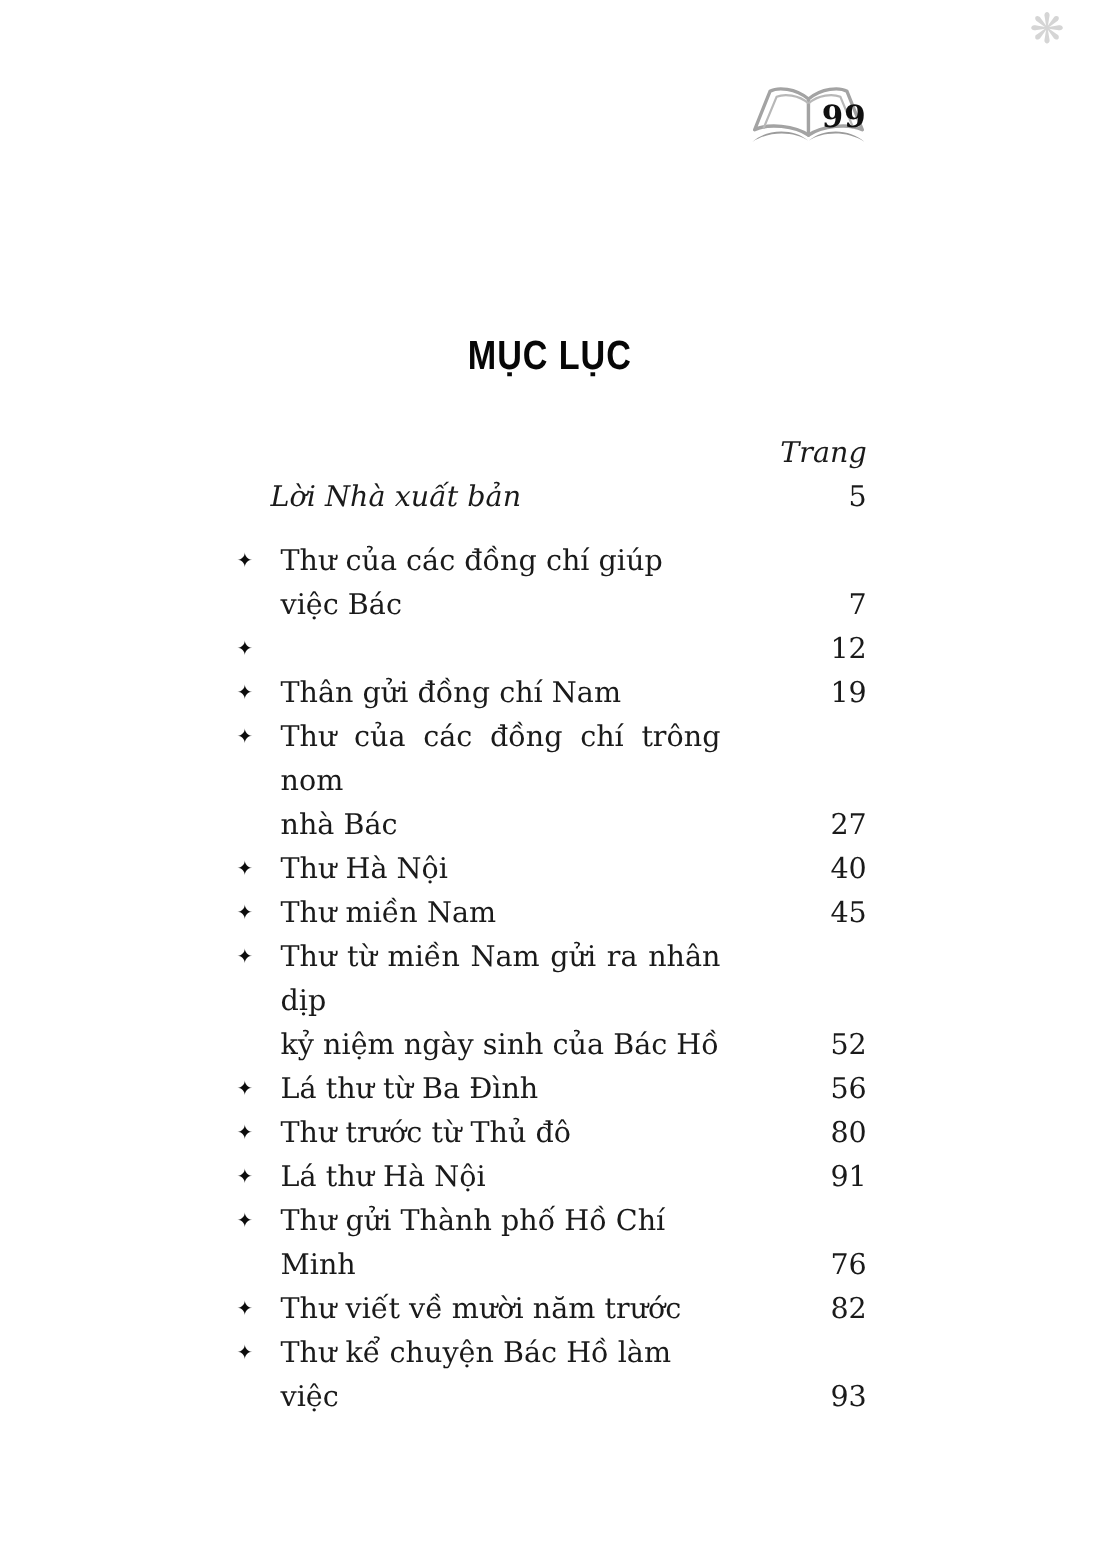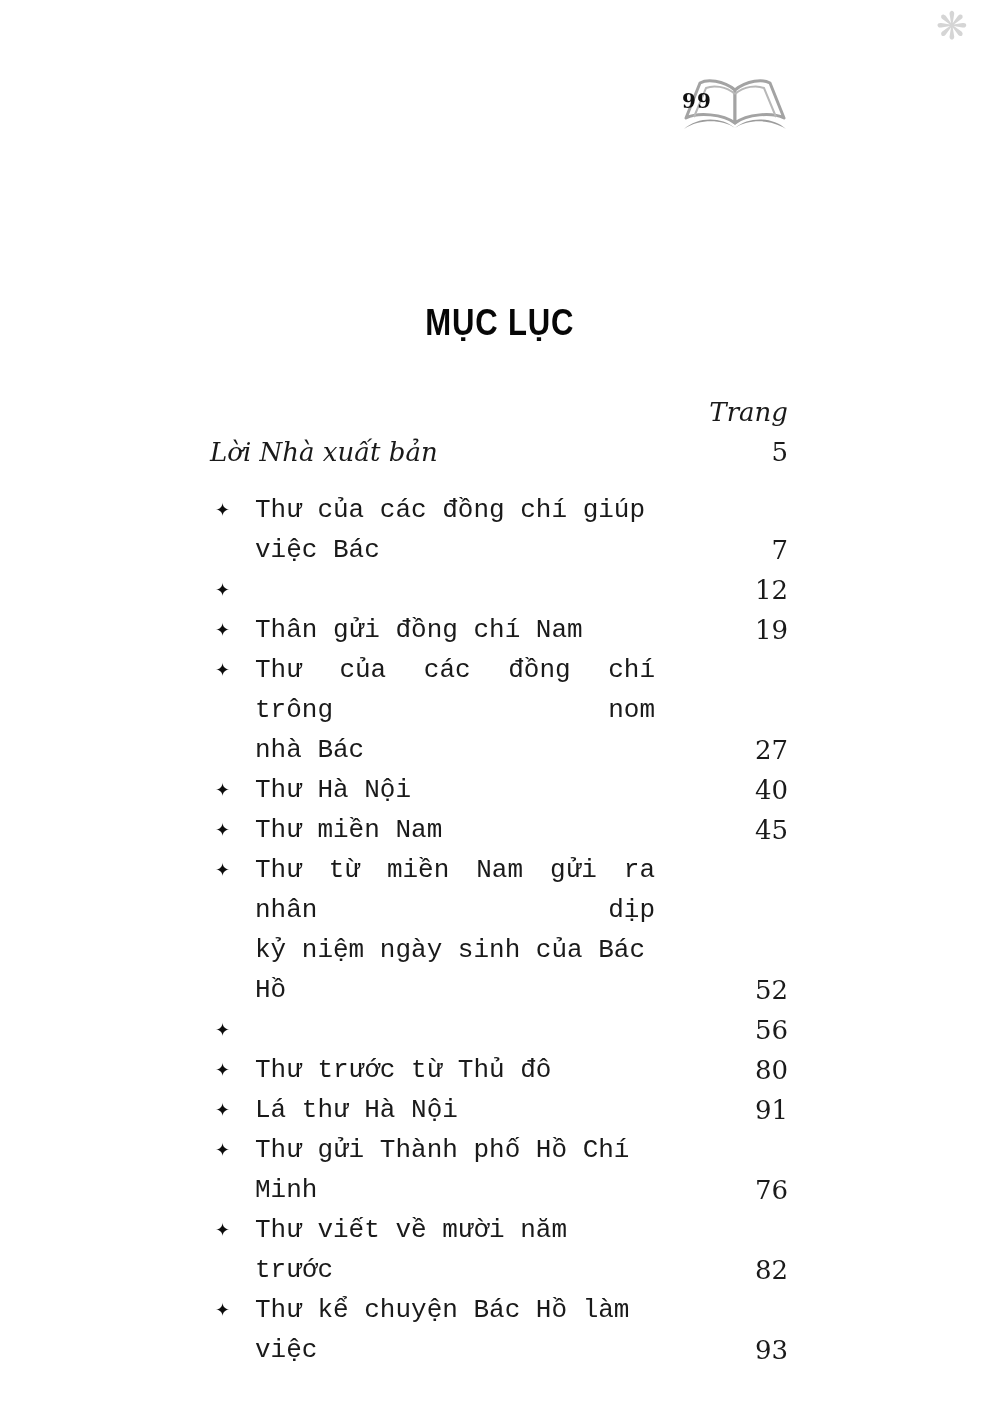--- a/index.html
+++ b/index.html
@@ -16,48 +16,48 @@
     font-family:"DejaVu Sans", sans-serif;
     font-size:38px; line-height:48px; color:#d5d5d5;
     user-select:none;
   }
 
   
   .book-badge { position:absolute; left:682px; top:78px; width:106px; height:54px; }
   .book-badge svg { position:absolute; inset:0; width:100%; height:100%; }
   .badge-num {
     position:absolute; left:0; top:11px; width:100%;
-    text-align:left; font-weight:bold; font-size:20px; color:#101010;
+    text-align:right; font-weight:bold; font-size:28px; color:#101010;
     letter-spacing:1px;
   }
 
   
   .page-title-wrap { position:absolute; left:0; top:300px; width:1000px; text-align:center; }
   .page-title {
     display:inline-block; margin:0;
     font-family:"Liberation Sans", sans-serif; font-weight:bold;
     font-size:37px; line-height:46px; letter-spacing:1px; color:#070707;
     transform:scaleX(0.84); transform-origin:center;
   }
 
   
   .toc { position:absolute; left:210px; top:392px; width:578px; font-size:26px; line-height:40px; }
   .trang-row { text-align:right; font-style:italic; }
-  .pub-row { display:flex; }
+  .pub-row { display:flex;margin-left:36px; }
   .pub-title { flex:1; font-style:italic; }
   .pub-page { text-align:right; }
 
   .toc-list { margin-top:18px; }
   .toc-row { display:flex; }
   .bullet {
     width:45px; flex:0 0 45px; padding-left:5px; box-sizing:border-box;
     font-family:"DejaVu Sans", sans-serif; font-size:18px; line-height:40px;
     color:#0c0c0c; align-self:flex-start;
   }
-  .row-text { width:400px; flex:0 0 400px;font-family:Liberation Mono, monospace; }
+  .row-text { width:400px; flex:0 0 400px; }
   .row-text .line { text-align:left; }
   .row-text .line.justified { text-align:justify; text-align-last:justify; }
   .row-page { flex:1; text-align:right; align-self:flex-end; }
 </style>
 </head>
 <body>
 
 <div class="page">
 
   <span class="corner-flower">❋</span>
@@ -138,20 +138,23 @@
     <span class="bullet">✦</span>
     <span class="row-text">
             <div class="line justified">Thư từ miền Nam gửi ra nhân dịp</div>
             <div class="line">kỷ niệm ngày sinh của Bác Hồ</div>
           </span>
     <span class="row-page">52</span>
   </div>
 
   <div class="toc-row">
     <span class="bullet">✦</span>
+    <span class="row-text">
+            <div class="line">Lá thư từ Ba Đình</div>
+          </span>
     <span class="row-page">56</span>
   </div>
 
   <div class="toc-row">
     <span class="bullet">✦</span>
     <span class="row-text">
             <div class="line">Thư trước từ Thủ đô</div>
           </span>
     <span class="row-page">80</span>
   </div>

